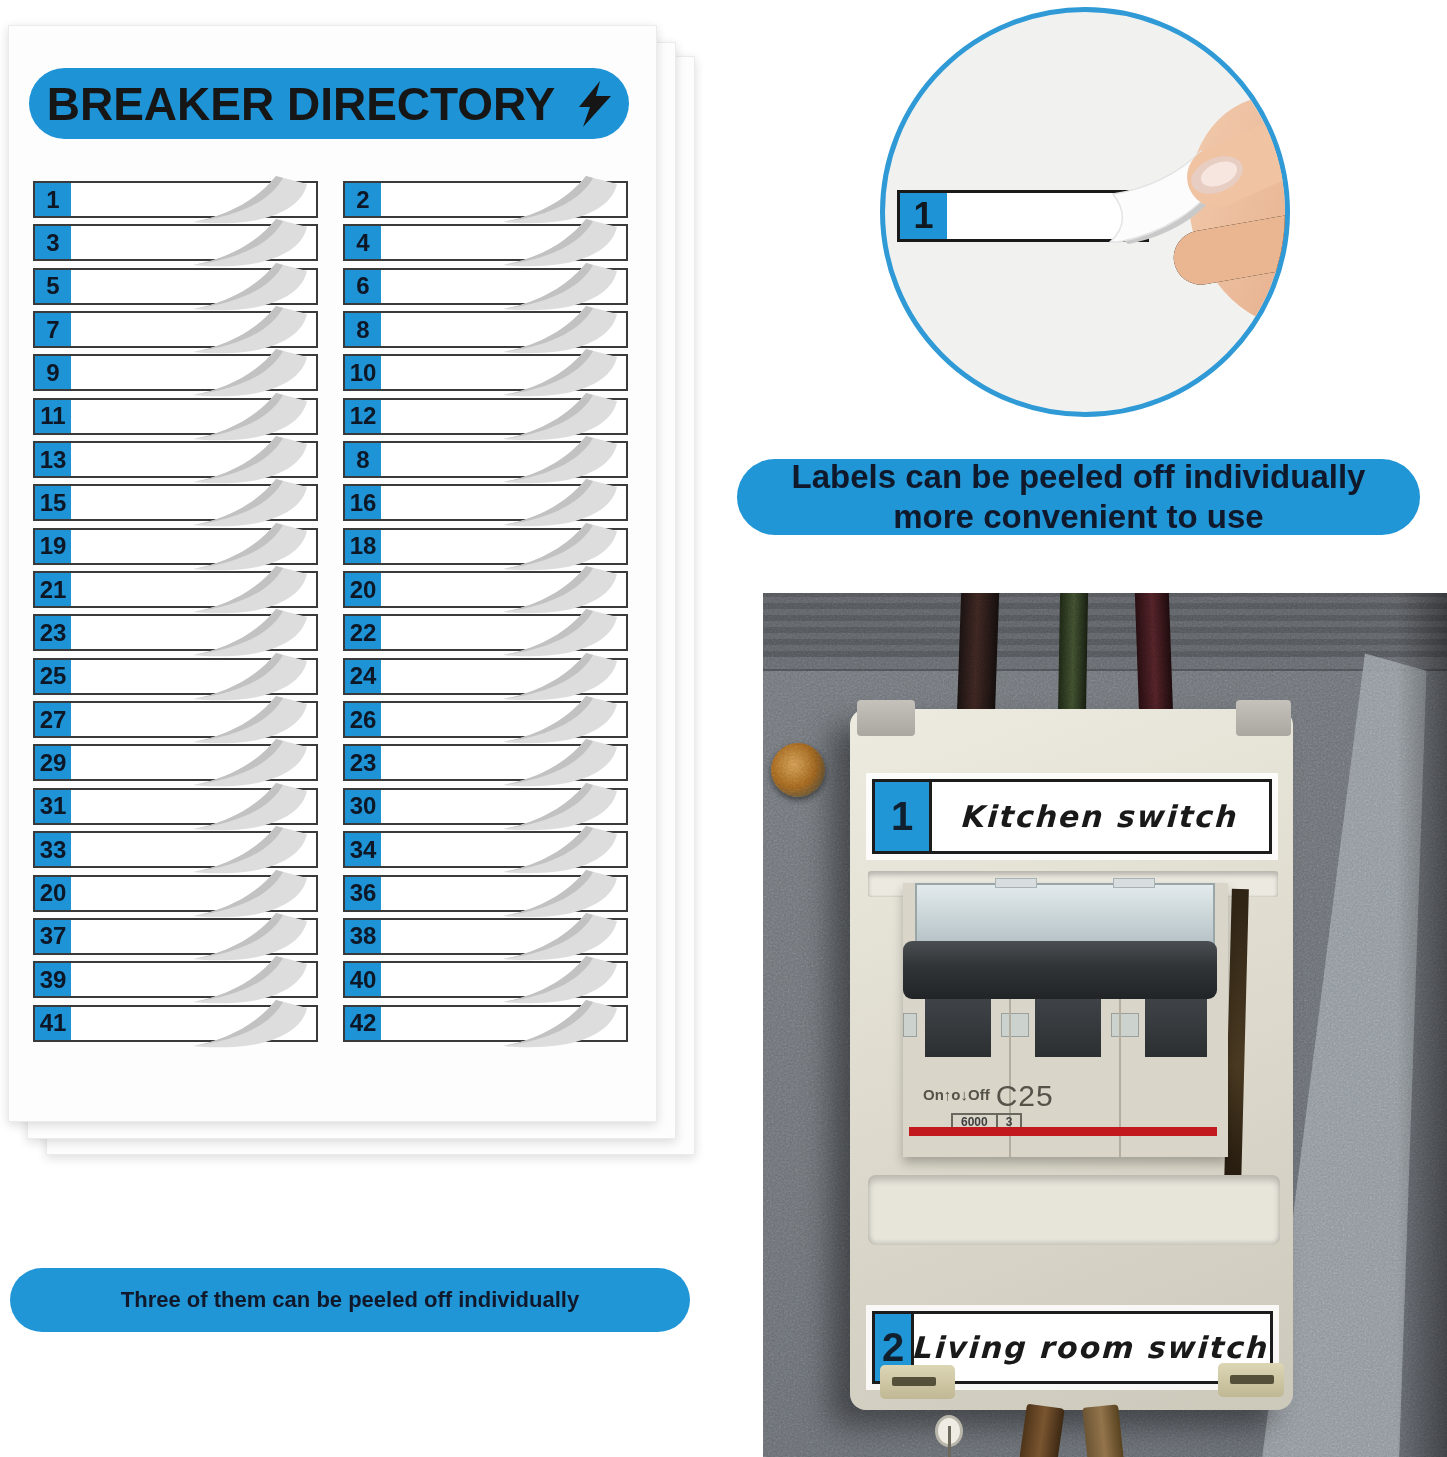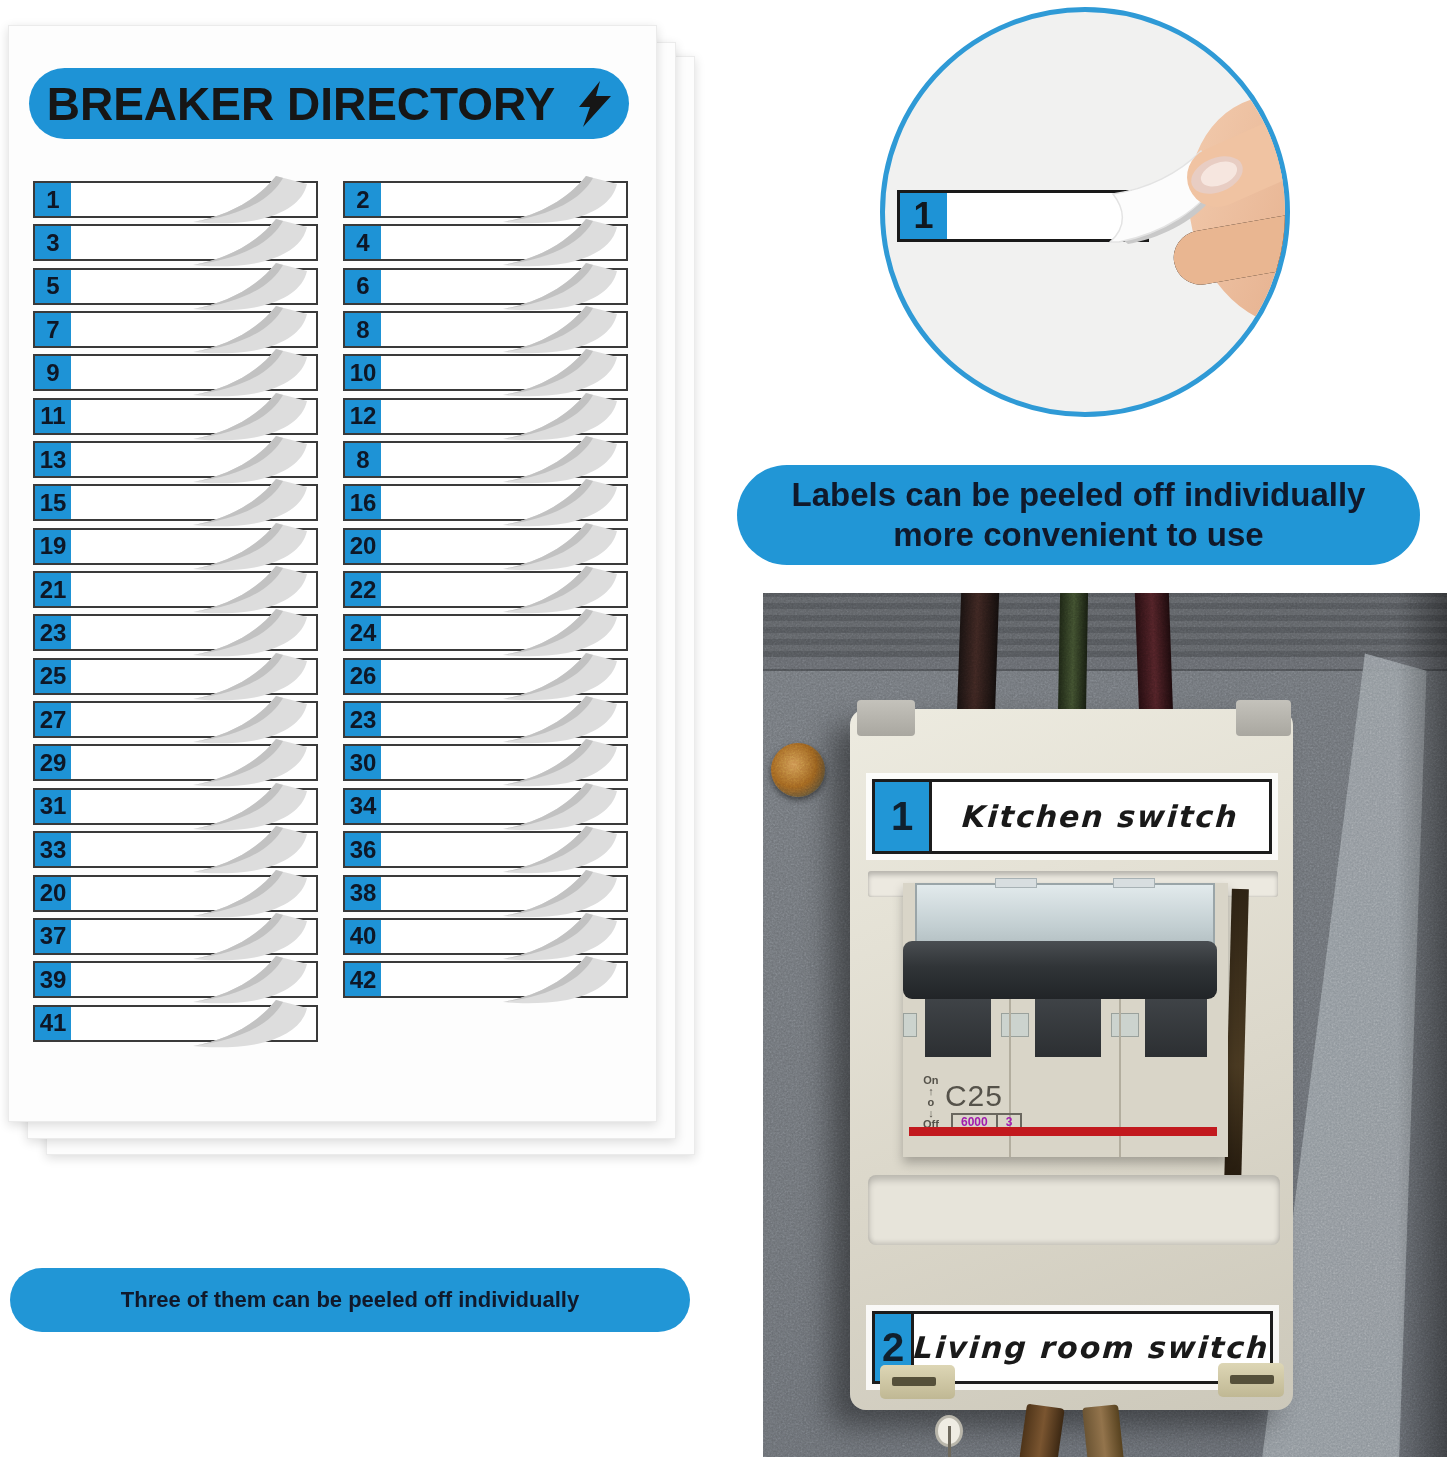--- a/index.html
+++ b/index.html
@@ -26,21 +26,21 @@
   .inset{position:absolute;left:880px;top:7px;width:410px;height:410px;border-radius:50%;
          background:#f1f1f0;border:5px solid #2f9ad6;overflow:hidden;box-sizing:border-box;}
   .inset-strip{position:absolute;left:12px;top:178px;width:252px;height:52px;background:#ffffff;
          border:3px solid #1a1a1a;box-sizing:border-box;}
   .inset-strip .numbox{position:absolute;left:0;top:0;width:47px;height:46px;background:#1e93d6;
          color:#101820;font-size:36px;font-weight:bold;display:flex;align-items:center;justify-content:center;}
   .hand-svg{position:absolute;left:0;top:0;width:410px;height:410px;}
   
   .banner{position:absolute;background:#2196d6;color:#10192b;font-weight:bold;
           display:flex;flex-direction:column;align-items:center;justify-content:center;text-align:center;}
-  .banner-peel{left:737px;top:459px;width:683px;height:100px;border-radius:50px;font-size:33px;line-height:1.22;margin-top:6px;}
+  .banner-peel{left:737px;top:459px;width:683px;height:76px;border-radius:50px;font-size:33px;line-height:1.22;}
   .banner-three{left:10px;top:1268px;width:680px;height:64px;border-radius:44px;font-size:22px;}
   
   .photo{position:absolute;left:763px;top:593px;width:684px;height:864px;overflow:hidden;
          background:linear-gradient(145deg,#71757a 0%,#6b6f74 45%,#60646a 100%);}
   .metal-band{position:absolute;left:0;top:0;width:684px;height:64px;
          background:repeating-linear-gradient(0deg,#515458 0 6px,#5d6064 6px 12px),#54575b;}
   .metal-seam{position:absolute;left:0;top:64px;width:684px;height:12px;background:#63666b;
          border-bottom:2px solid #4c4f53;}
   .wire{position:absolute;top:-6px;height:136px;}
   .wire-1{left:196px;width:38px;background:linear-gradient(90deg,#181110,#3a2420 45%,#120d0c);transform:rotate(2deg);}
@@ -86,23 +86,23 @@
   .glass i.g1{left:78px;} .glass i.g2{left:196px;}
   .handle{position:absolute;left:0;top:58px;width:314px;height:58px;border-radius:9px;
           background:linear-gradient(#4a4e52 0%,#303437 45%,#212427 100%);}
   .toggle{position:absolute;top:116px;width:66px;height:58px;background:linear-gradient(#3f4347,#2c2f32);}
   .tg1{left:22px;} .tg2{left:132px;} .tg3{left:242px;width:62px;}
   .twin{position:absolute;top:130px;width:26px;height:22px;background:#ccd3ce;border:1px solid #9aa19c;}
   .tw0{left:0px;width:12px;} .tw1{left:98px;} .tw2{left:208px;}
   .psep{position:absolute;top:116px;width:2px;height:158px;background:#b3ae9f;}
   .ps1{left:106px;} .ps2{left:216px;}
   .markings{position:absolute;left:20px;top:192px;display:flex;gap:6px;color:#55524a;}
-  .onoff{display:flex;flex-direction:column;align-items:center;font-size:11px;font-weight:bold;line-height:1.0;}
+  .onoff{display:flex;flex-direction:row;align-items:center;font-size:15px;font-weight:bold;line-height:1.0;}
   .model{font-size:30px;color:#55524a;letter-spacing:1px;margin-top:4px;}
-  .ratingbox{position:absolute;left:48px;top:230px;display:flex;border:2px solid #6a675f;color:#a21caf;
+  .ratingbox{position:absolute;left:48px;top:230px;display:flex;border:2px solid #6a675f;color:#404040;
              font-size:12px;font-weight:bold;}
   .ratingbox .cell{padding:0 8px;line-height:14px;}
   .ratingbox .cell + .cell{border-left:2px solid #6a675f;}
   .redstripe{position:absolute;left:6px;top:244px;width:308px;height:9px;background:#c2191e;}
   
   .bwires{position:absolute;left:230px;top:817px;width:200px;height:47px;}
   .bwire{position:absolute;top:-4px;height:56px;border-radius:4px;}
   .bw1{left:30px;width:38px;background:linear-gradient(90deg,#4e3419,#7a5530 50%,#3c2813);transform:rotate(8deg);}
   .bw2{left:92px;width:36px;background:linear-gradient(90deg,#6b5433,#93744c 50%,#57421f);transform:rotate(-6deg);}
   .grommet{position:absolute;left:172px;top:822px;width:28px;height:32px;border-radius:50%;
@@ -310,20 +310,27 @@
         </div>
         <div class="row">
           <span class="numbox">8</span>
           <svg class="peel" viewBox="0 0 135 58">
             <path d="M14,52 C48,46 78,30 97,6 L128,14 C124,32 106,44 78,50 C56,54 32,54 14,52 Z" fill="#dddddd"></path>
             <path d="M14,52 C48,46 78,30 97,6 L104,8 C92,30 62,46 14,52 Z" fill="#c2c2c2"></path>
           </svg>
         </div>
         <div class="row">
           <span class="numbox">16</span>
+          <svg class="peel" viewBox="0 0 135 58">
+            <path d="M14,52 C48,46 78,30 97,6 L128,14 C124,32 106,44 78,50 C56,54 32,54 14,52 Z" fill="#dddddd"></path>
+            <path d="M14,52 C48,46 78,30 97,6 L104,8 C92,30 62,46 14,52 Z" fill="#c2c2c2"></path>
+          </svg>
+        </div>
+        <div class="row">
+          <span class="numbox">18</span>
           <svg class="peel" viewBox="0 0 135 58">
             <path d="M14,52 C48,46 78,30 97,6 L128,14 C124,32 106,44 78,50 C56,54 32,54 14,52 Z" fill="#dddddd"></path>
             <path d="M14,52 C48,46 78,30 97,6 L104,8 C92,30 62,46 14,52 Z" fill="#c2c2c2"></path>
           </svg>
         </div>
         <div class="row">
           <span class="numbox">20</span>
           <svg class="peel" viewBox="0 0 135 58">
             <path d="M14,52 C48,46 78,30 97,6 L128,14 C124,32 106,44 78,50 C56,54 32,54 14,52 Z" fill="#dddddd"></path>
             <path d="M14,52 C48,46 78,30 97,6 L104,8 C92,30 62,46 14,52 Z" fill="#c2c2c2"></path>

